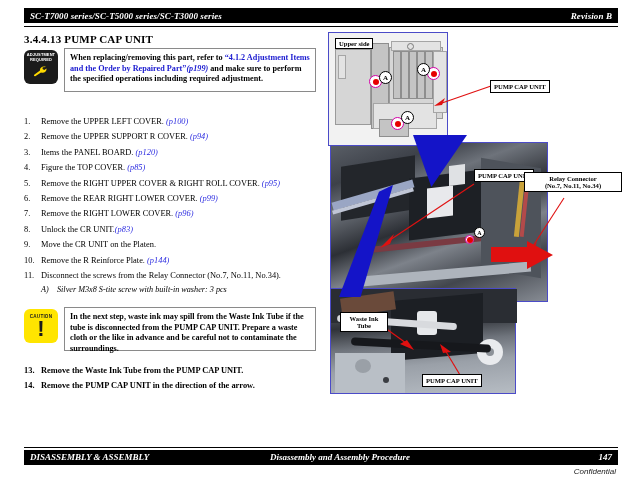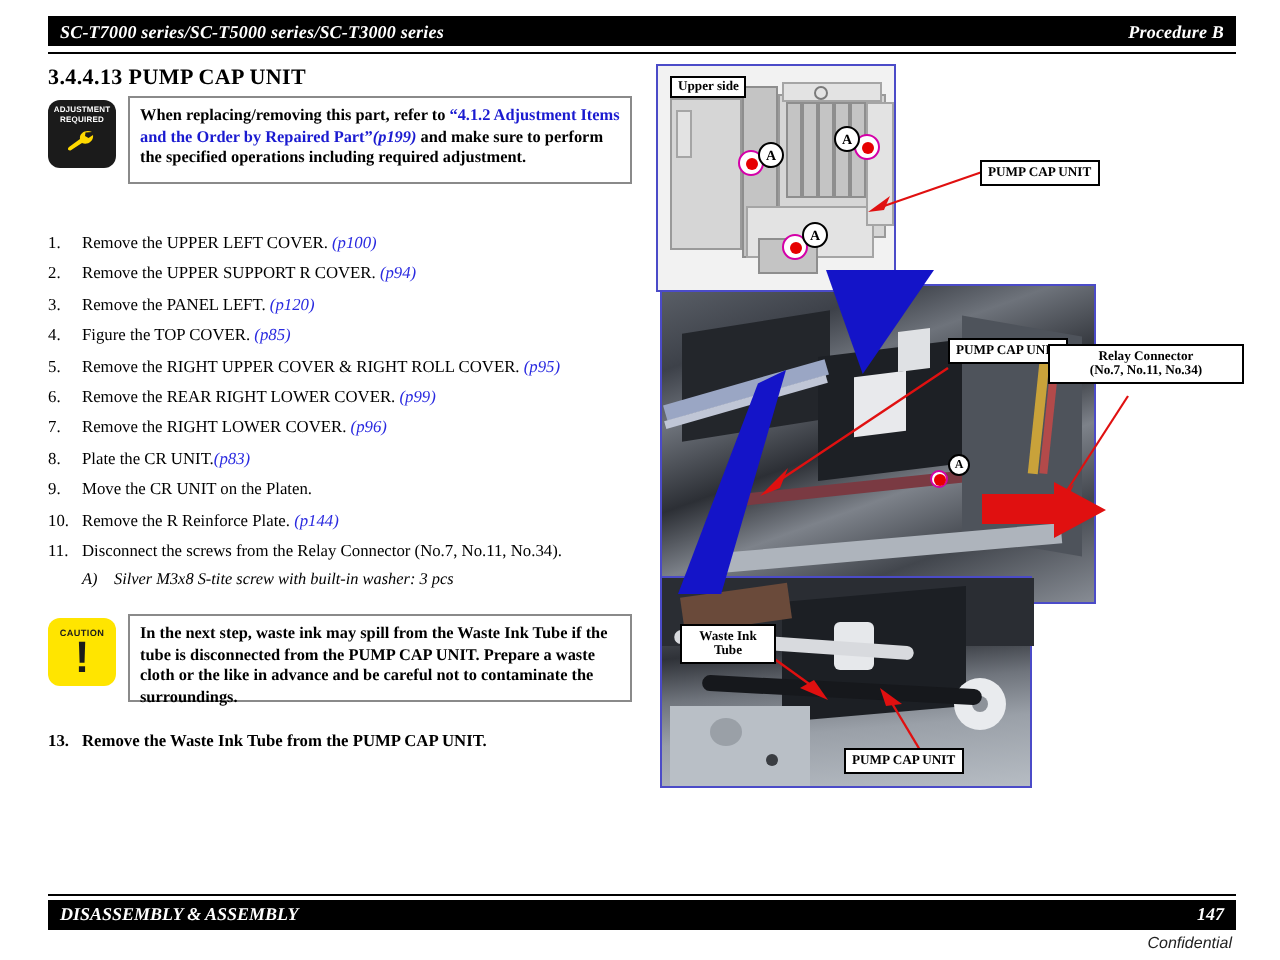--- a/index.html
+++ b/index.html
@@ -98,21 +98,21 @@
   .bigarrow{position:absolute;z-index:8;}
   .wedge{position:absolute;background:#1414c8;z-index:7;}
 </style>
 </head>
 <body>
 
 <div class="page">
 
   <div class="hdr-bar">
     <span>SC-T7000 series/SC-T5000 series/SC-T3000 series</span>
-    <span>Procedure B</span>
+    <span>Revision B</span>
   </div>
   <div class="hdr-rule"></div>
 
   <div class="sec-title">3.4.4.13  PUMP CAP UNIT</div>
 
   <div class="notebox" style="left:24px;top:48px;width:300px;">
     <div class="ico adj">
       <div class="t">ADJUSTMENT</div>
       <div class="t">REQUIRED</div>
       <div class="wr">
@@ -130,41 +130,41 @@
     <div class="step">
       <div class="n">1.</div>
       <div class="tx"><span>Remove the UPPER LEFT COVER. </span><span class="ref">(p100)</span></div>
     </div>
     <div class="step">
       <div class="n">2.</div>
       <div class="tx"><span>Remove the UPPER SUPPORT R COVER. </span><span class="ref">(p94)</span></div>
     </div>
     <div class="step">
       <div class="n">3.</div>
-      <div class="tx"><span>Remove the PANEL LEFT. </span><span class="ref">(p120)</span></div>
+      <div class="tx"><span>Items the PANEL BOARD. </span><span class="ref">(p120)</span></div>
     </div>
     <div class="step">
       <div class="n">4.</div>
       <div class="tx"><span>Figure the TOP COVER. </span><span class="ref">(p85)</span></div>
     </div>
     <div class="step">
       <div class="n">5.</div>
       <div class="tx"><span>Remove the RIGHT UPPER COVER &amp; RIGHT ROLL COVER. </span><span class="ref">(p95)</span></div>
     </div>
     <div class="step">
       <div class="n">6.</div>
       <div class="tx"><span>Remove the REAR RIGHT LOWER COVER. </span><span class="ref">(p99)</span></div>
     </div>
     <div class="step">
       <div class="n">7.</div>
       <div class="tx"><span>Remove the RIGHT LOWER COVER. </span><span class="ref">(p96)</span></div>
     </div>
     <div class="step">
       <div class="n">8.</div>
-      <div class="tx"><span>Plate the CR UNIT.</span><span class="ref">(p83)</span></div>
+      <div class="tx"><span>Unlock the CR UNIT.</span><span class="ref">(p83)</span></div>
     </div>
     <div class="step">
       <div class="n">9.</div>
       <div class="tx"><span>Move the CR UNIT on the Platen.</span><span class="ref"></span></div>
     </div>
     <div class="step">
       <div class="n">10.</div>
       <div class="tx"><span>Remove the R Reinforce Plate. </span><span class="ref">(p144)</span></div>
     </div>
     <div class="step">
@@ -182,20 +182,24 @@
       <div class="t">CAUTION</div>
       <div class="bang">!</div>
     </div>
     <div class="boxtext" style="width:252px;height:44px;">In the next step, waste ink may spill from the Waste Ink Tube if the tube is disconnected from the PUMP CAP UNIT. Prepare a waste cloth or the like in advance and be careful not to contaminate the surroundings.</div>
   </div>
 
   <div class="steps" style="top:366px;font-weight:bold;">
     <div class="step">
       <div class="n">13.</div>
       <div class="tx">Remove the Waste Ink Tube from the PUMP CAP UNIT.</div>
+    </div>
+    <div class="step">
+      <div class="n">14.</div>
+      <div class="tx">Remove the PUMP CAP UNIT in the direction of the arrow.</div>
     </div>
   </div>
 
   <div class="fig">
 
     <div class="pane photo ph-mid" style="left:2px;top:110px;width:218px;height:160px;">
       <div style="position:absolute;left:10px;top:18px;width:74px;height:54px;background:#23262b;transform:skewY(-9deg);"></div>
       <div style="position:absolute;left:78px;top:30px;width:90px;height:62px;background:#1d2025;transform:skewY(-7deg);"></div>
       <div style="position:absolute;left:96px;top:44px;width:26px;height:30px;background:#e8e9ec;transform:skewY(-7deg);"></div>
       <div style="position:absolute;left:118px;top:22px;width:16px;height:20px;background:#dfe1e4;transform:skewY(-7deg);"></div>
@@ -306,17 +310,18 @@
         <line x1="20" y1="31" x2="5" y2="6" stroke="#e01010" stroke-width="1.2"></line>
         <polygon points="0,0 11,8 3,9" fill="#e01010"></polygon>
       </svg>
     </div>
 
   </div>
 
   <div class="ftr-rule"></div>
   <div class="ftr-bar">
     <span class="l">DISASSEMBLY &amp; ASSEMBLY</span>
+    <span class="c">Disassembly and Assembly Procedure</span>
     <span class="r">147</span>
   </div>
   <div class="confid">Confidential</div>
 
 </div>
 
 </body></html>

